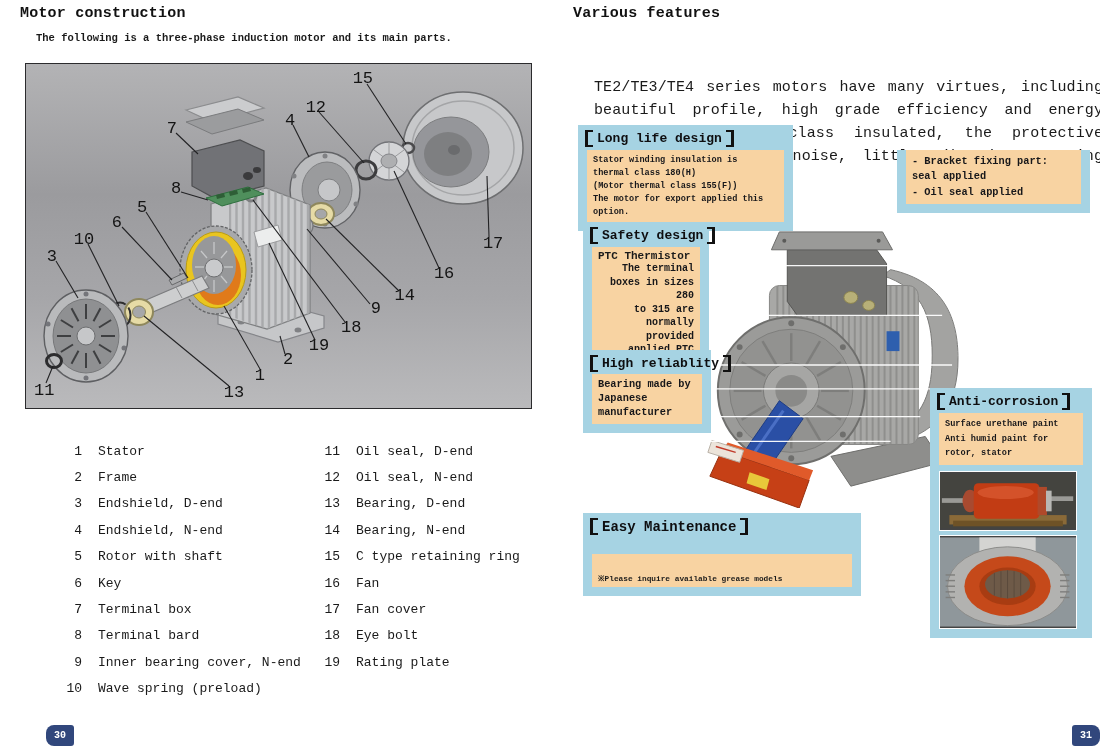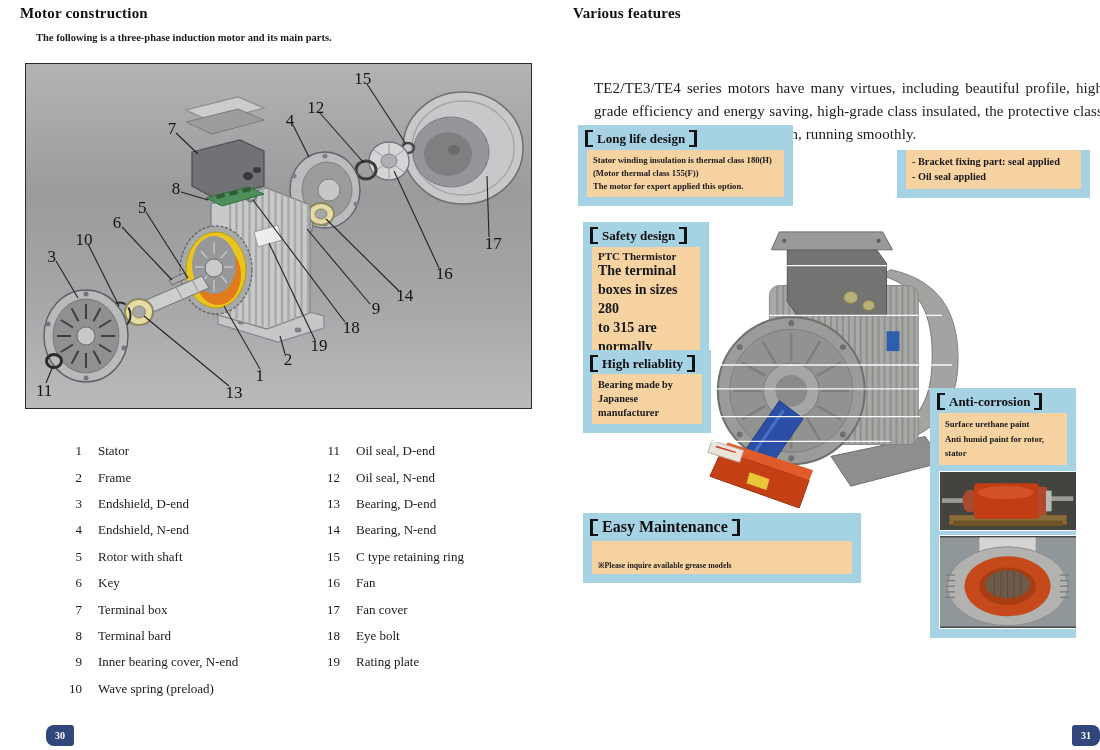--- a/index.html
+++ b/index.html
@@ -1,17 +1,17 @@
 <!DOCTYPE html>
 <html><head>
 <meta charset="utf-8">
 <style>
   html,body{margin:0;padding:0;background:#ffffff;}
   .canvas{position:relative;width:1100px;height:750px;background:#fff;overflow:hidden;
-          font-family:Liberation Serif, serif;color:#1a1a1a;}
+          font-family:Liberation Mono, monospace;color:#1a1a1a;}
 
   
   .page-title{position:absolute;margin:0;font-size:15px;font-weight:700;letter-spacing:.2px;color:#111;}
   #title-left{left:20px;top:5px;}
   #title-right{left:573px;top:5px;}
   .subtitle{position:absolute;left:36px;top:32px;margin:0;font-size:10.5px;font-weight:700;}
 
   
   .diagram{position:absolute;left:25px;top:63px;width:505px;height:344px;border:1px solid #2b2b2d;
            background:linear-gradient(180deg,#b3b3b5 0%,#9b9b9e 38%,#a6a6a9 68%,#bababc 100%);}
@@ -49,31 +49,31 @@
   .rb{border-right:3px solid #111;border-top:2.5px solid #111;border-bottom:2.5px solid #111;margin-left:4px;}
   .fbody{background:#f8d3a2;margin:0 9px 9px;padding:4px 6px;}
   .fline{font-weight:700;color:#17171a;}
   #fb-longlife{left:578px;top:125px;width:215px;}
   #fb-longlife .fline{font-size:8.6px;line-height:1.5;}
   #fb-tough{left:897px;top:150px;width:193px;}
   #fb-tough .fline{font-size:10.3px;line-height:1.5;}
   #fb-safety{left:583px;top:222px;width:126px;}
   #fb-safety .fbody{padding:3px 6px;}
   .fsub{font-size:11px;font-weight:700;}
-  #fb-safety .fline{font-size:14px;line-height:1.35;}
+  #fb-safety .fline{font-size:10px;line-height:1.35;text-align:right;}
   #fb-reliab{left:583px;top:350px;width:128px;}
   #fb-reliab .fhead{padding-bottom:2px;}
   #fb-reliab .fline{font-size:10.3px;line-height:1.35;}
-  #fb-anti{left:930px;top:388px;width:146px;}
+  #fb-anti{left:930px;top:388px;width:162px;}
   #fb-anti .fline{font-size:8.6px;line-height:1.7;}
   #fb-anti .fbody{margin-bottom:6px;}
   .aphoto{display:block;margin:0 9px 4px;border:1.5px solid #fdfdfd;background:#444;}
   .aphoto:last-child{margin-bottom:9px;}
   #fb-easy{left:583px;top:513px;width:278px;}
-  #fb-easy .fhead{font-size:16px;padding-bottom:5px;border-radius:10px;}
+  #fb-easy .fhead{font-size:14px;padding-bottom:19px;border-radius:10px;}
   #fb-easy .fline{font-size:9.6px;line-height:1.42;letter-spacing:-.15px;}
   .fnote{font-size:7.8px;font-weight:700;margin-top:15px;}
 </style>
 </head>
 <body>
 
 <div class="canvas">
 
   <h1 class="page-title" id="title-left">Motor construction</h1>
   <p class="subtitle">The following is a three-phase induction motor and its main parts.</p>

